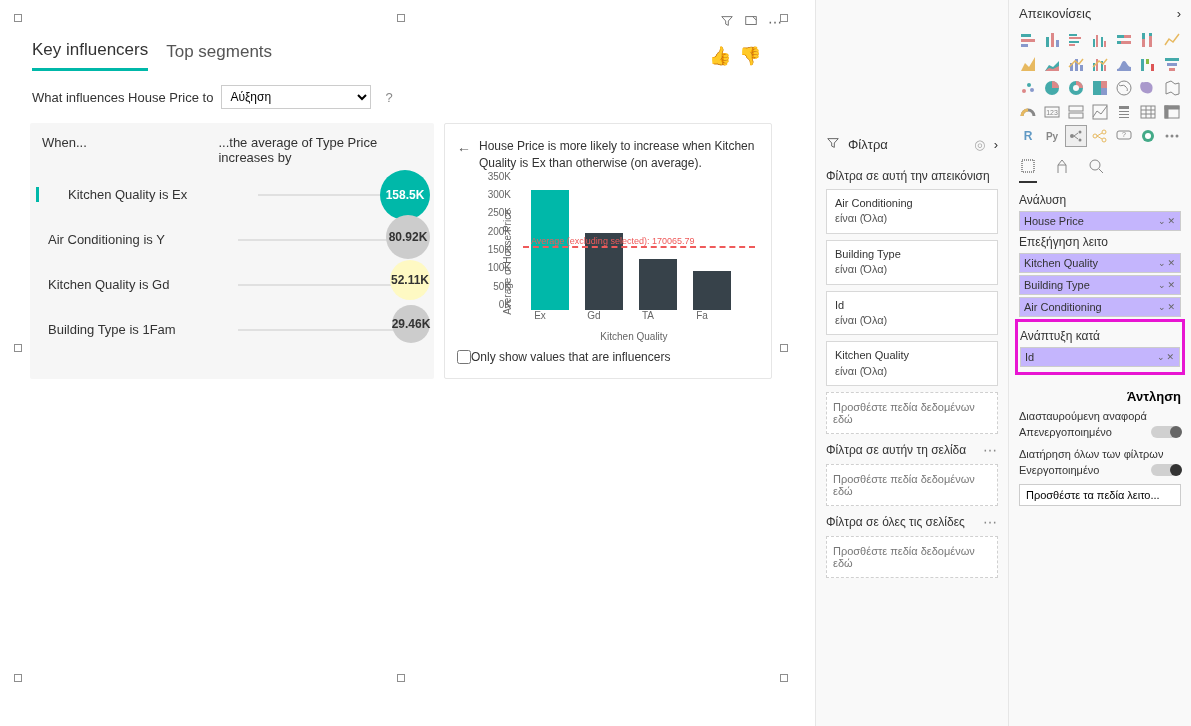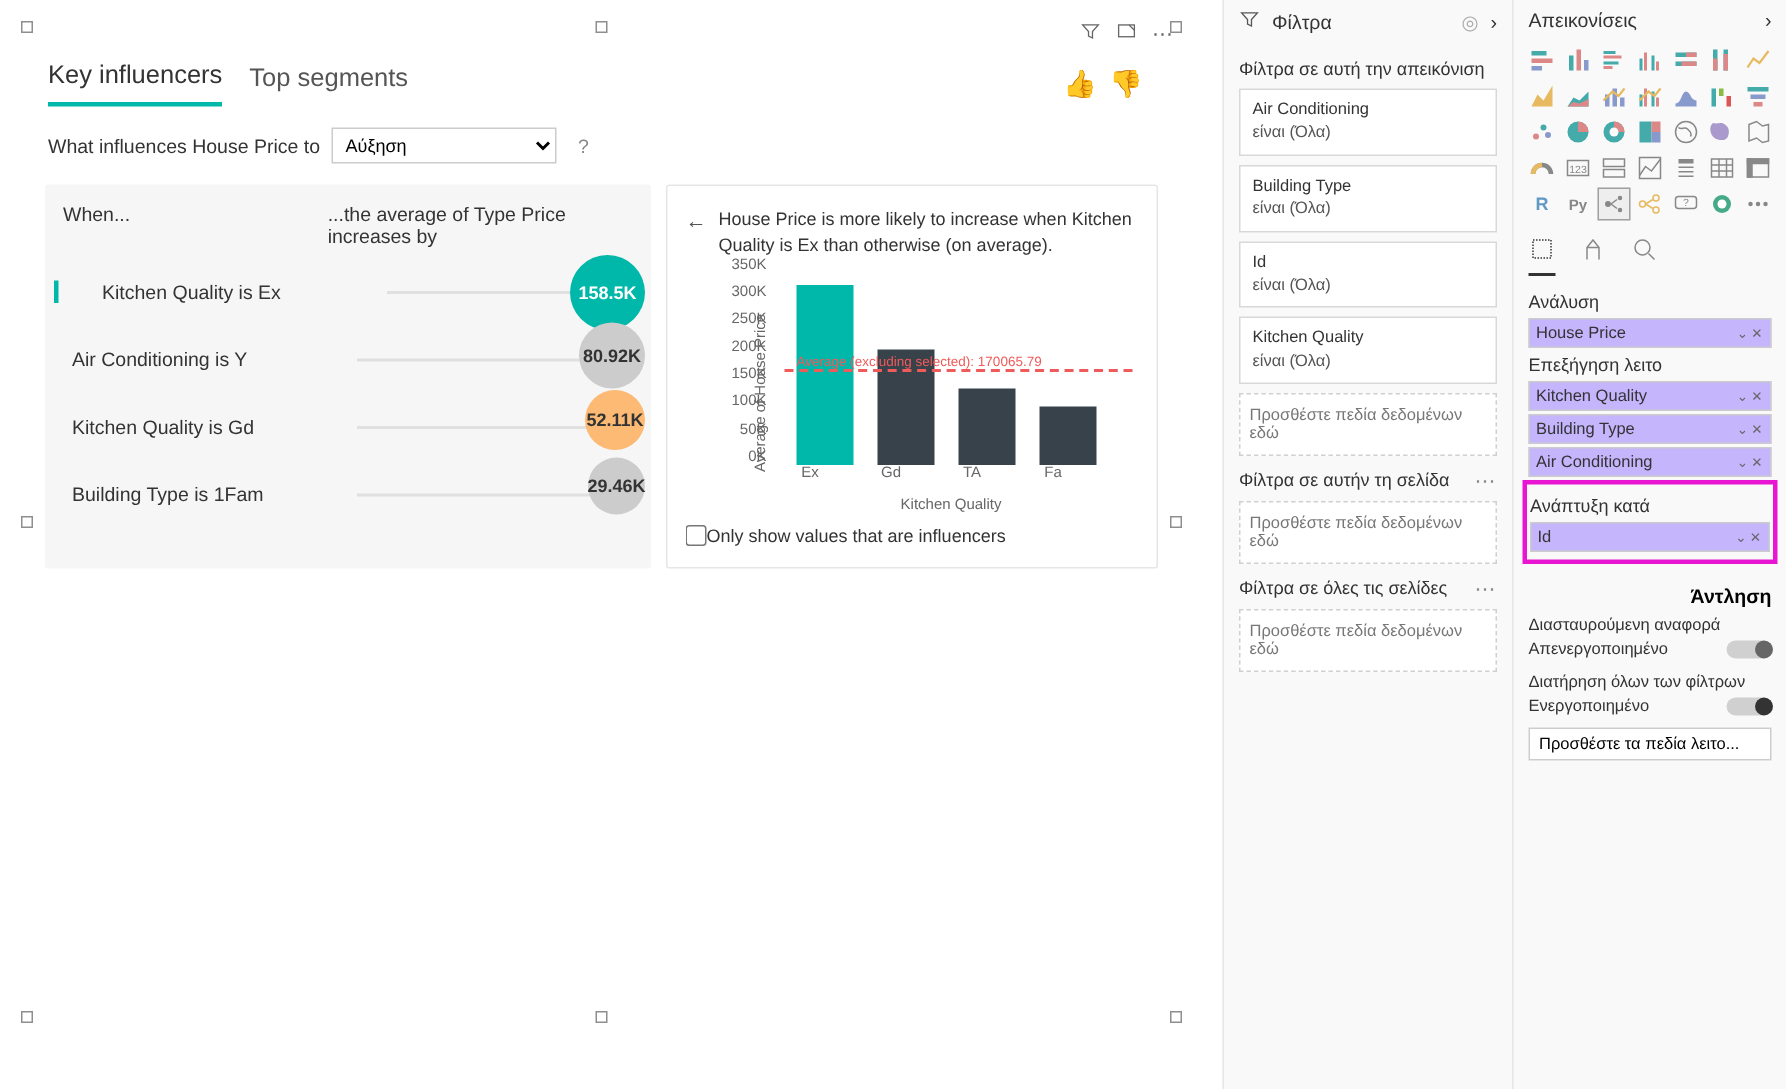--- a/index.html
+++ b/index.html
@@ -43,21 +43,21 @@
 .xtick { position: absolute; font-size: 10px; color: #666; width: 38px; text-align: center; }
 .xlabel { position: absolute; left: 50%; bottom: 0; transform: translateX(-50%); font-size: 10px; color: #666; }
 .chk-row { display: flex; align-items: center; gap: 0; margin-top: 8px; font-size: 12px; color: #333; }
 .chk-row input { width: 14px; height: 14px; }
 
 .pane { border-left: 1px solid #e6e6e6; background: #f9f9f9; display: flex; flex-direction: column; }
 .pane-head { display: flex; align-items: center; padding: 6px 10px; font-size: 13px; color: #333; gap: 8px; }
 .pane-head .title { flex: 1; }
 .pane-head svg, .pane-head span.icn { width: 14px; height: 14px; color: #555; }
 
-.filters-pane { width: 193px; }
+.filters-pane { width: 193px; justify-content: center; }
 .f-section { padding: 4px 10px 10px 10px; }
 .f-sec-head { display: flex; align-items: center; font-size: 12px; color: #333; margin: 6px 0; }
 .f-sec-head .dots { margin-left: auto; color: #888; font-size: 14px; letter-spacing: 1px; cursor: pointer; }
 .f-card { border: 1px solid #d8d8d8; background: #fff; font-size: 11px; color: #333; padding: 6px 8px; margin-bottom: 6px; cursor: pointer; line-height: 1.4; }
 .f-card .sub { color: #555; }
 .f-drop { border: 1px dashed #d0d0d0; background: #fff; font-size: 11px; color: #777; padding: 8px 6px; margin-bottom: 8px; text-align: left; }
 
 .viz-pane { width: 183px; }
 .viz-grid { padding: 2px 8px; display: grid; grid-template-columns: repeat(7, 22px); gap: 2px; }
 .viz-icon { width: 22px; height: 22px; display: flex; align-items: center; justify-content: center; cursor: pointer; }
@@ -129,21 +129,21 @@
         </div>
         <div class="inf-row">
           <div class="label">Air Conditioning is Y</div>
           <div class="strip" style="width:100px">
               <div class="bubble" style="width:44px;height:44px;background:#ccc">80.92K</div>
             </div>
         </div>
         <div class="inf-row">
           <div class="label">Kitchen Quality is Gd</div>
           <div class="strip" style="width:72px">
-              <div class="bubble" style="width:40px;height:40px;background:#fdba74">52.11K</div>
+              <div class="bubble" style="width:40px;height:40px;background:#fef9c3">52.11K</div>
             </div>
         </div>
         <div class="inf-row">
           <div class="label">Building Type is 1Fam</div>
           <div class="strip" style="width:48px">
               <div class="bubble" style="width:38px;height:38px;background:#ccc">29.46K</div>
             </div>
         </div>
       </div>
       <div class="right-col">

